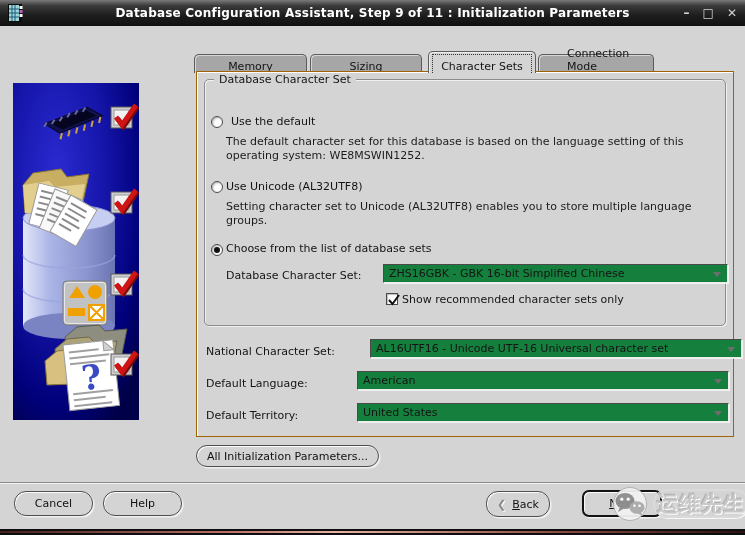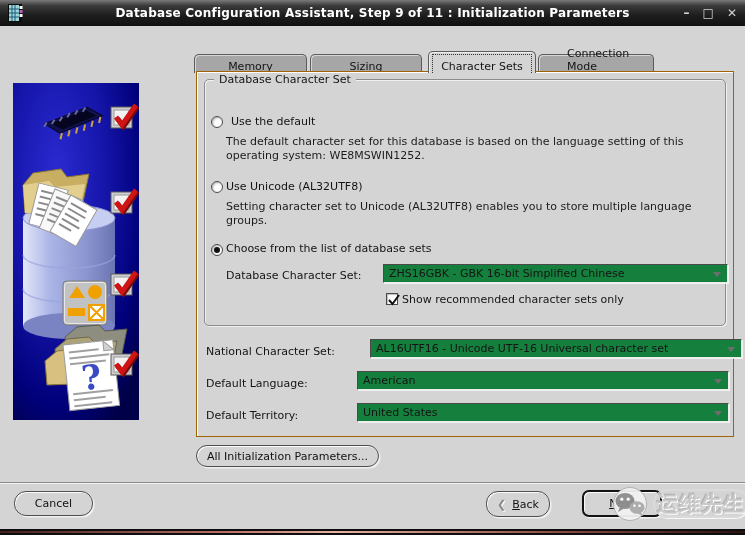--- a/index.html
+++ b/index.html
@@ -297,20 +297,23 @@
 
   <div class="btn" style="left:196px;top:445px;width:183px;height:22px;">
     <span>All Initialization Parameters...</span>
   </div>
 
   <div class="separator"></div>
 
   <div class="btn" style="left:14px;top:491px;width:79px;height:25px;">
     <span>Cancel</span>
   </div>
+  <div class="btn" style="left:103px;top:491px;width:79px;height:25px;">
+    <span>Help</span>
+  </div>
   <div class="btn" style="left:486px;top:491px;width:64px;height:26px;">
     <span class="chevron">❮</span>
     <span><u>B</u>ack</span>
   </div>
   <div class="btn default" style="left:562px;top:490px;width:80px;height:27px;">
     <span><u>N</u>ext</span>
   </div>
 
   <svg class="watermark-logo" width="42" height="36" viewBox="0 0 42 36">
     <circle cx="20" cy="18" r="16.5" fill="#f2f2f2" stroke="#b0b0b0"></circle>

